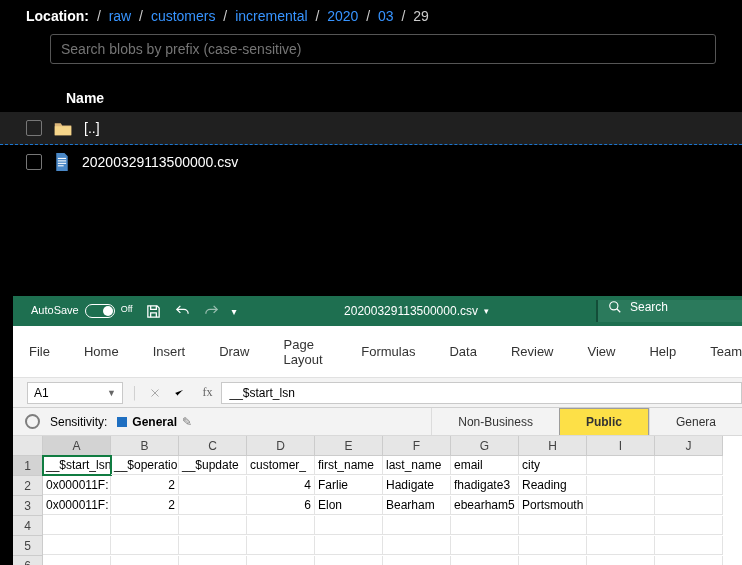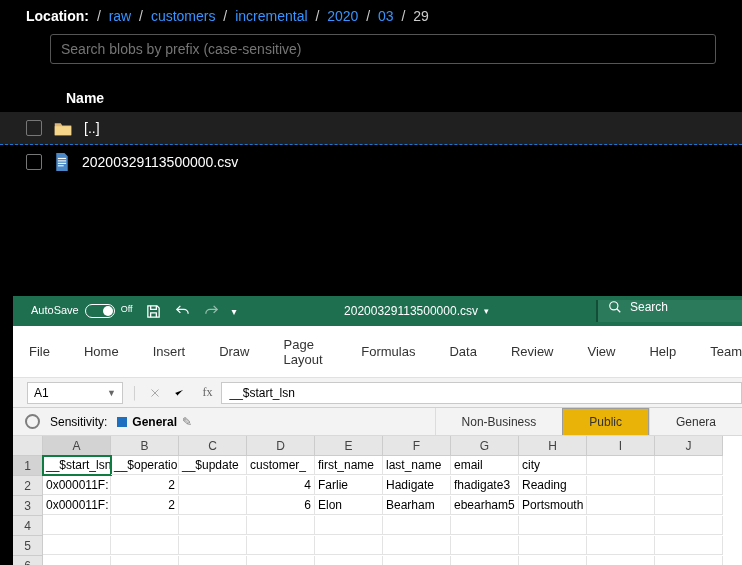--- a/index.html
+++ b/index.html
@@ -48,21 +48,21 @@
   .fx-label { font-family: Georgia, serif; color: #666; padding: 0 8px; }
   .formula-input { flex: 1; height: 22px; background: #fff; border: 1px solid #c9c9c9; padding: 0 8px; font-size: 12px; display:flex; align-items:center; }
 
   .sensitivity-bar { height: 28px; background: #f3f3f3; display: flex; align-items: center; padding-left: 12px; gap: 10px; font-size: 12px; border-bottom:1px solid #d9d9d9;}
   .sens-icon { width: 15px; height: 15px; border-radius: 50%; border: 2px solid #7e7e7e; }
   .sens-val { display: flex; align-items: center; gap: 5px; }
   .sens-sq { width: 10px; height: 10px; background: #1f6fc1; }
   .sens-pencil { color: #777; }
   .sens-chips { margin-left: auto; display: flex; height: 100%; }
   .chip { padding: 0 26px; display: flex; align-items: center; border-left: 1px solid #dcdcdc; color: #333; font-size: 12px;}
-  .chip.sel { background: #eab308; border: 1px solid #9c9c9c; border-bottom: none; }
+  .chip.sel { background: #fde047; border: 1px solid #9c9c9c; border-bottom: none; font-weight: bold; }
 
   .grid { background: #fff; font-size: 12px; color: #000; }
   .col-head-row, .grid-row { display: flex; }
   .corner, .row-head { width: 30px; min-width: 30px; text-align: center; background: #e6e6e6; border-right: 1px solid #ccc; border-bottom: 1px solid #ccc; height: 20px; line-height: 20px; font-size: 12px; color:#444;}
   .col-head { flex: 0 0 68px; text-align: center; background: #e6e6e6; border-right: 1px solid #ccc; border-bottom: 1px solid #ccc; height: 20px; line-height: 20px; font-size:12px; color:#444;}
   .col-head.sel, .row-head.sel { background: #d3d3d3; }
   .corner { background: #e6e6e6; }
   .cell { flex: 0 0 68px; height: 19px; line-height: 19px; border-right: 1px solid #e3e3e3; border-bottom: 1px solid #e3e3e3; padding: 0 3px; overflow: hidden; white-space: nowrap; font-size: 12px; }
   .cell.active { outline: 2px solid #107c41; outline-offset: -1px; }
   .cell.text { text-align: left; }

